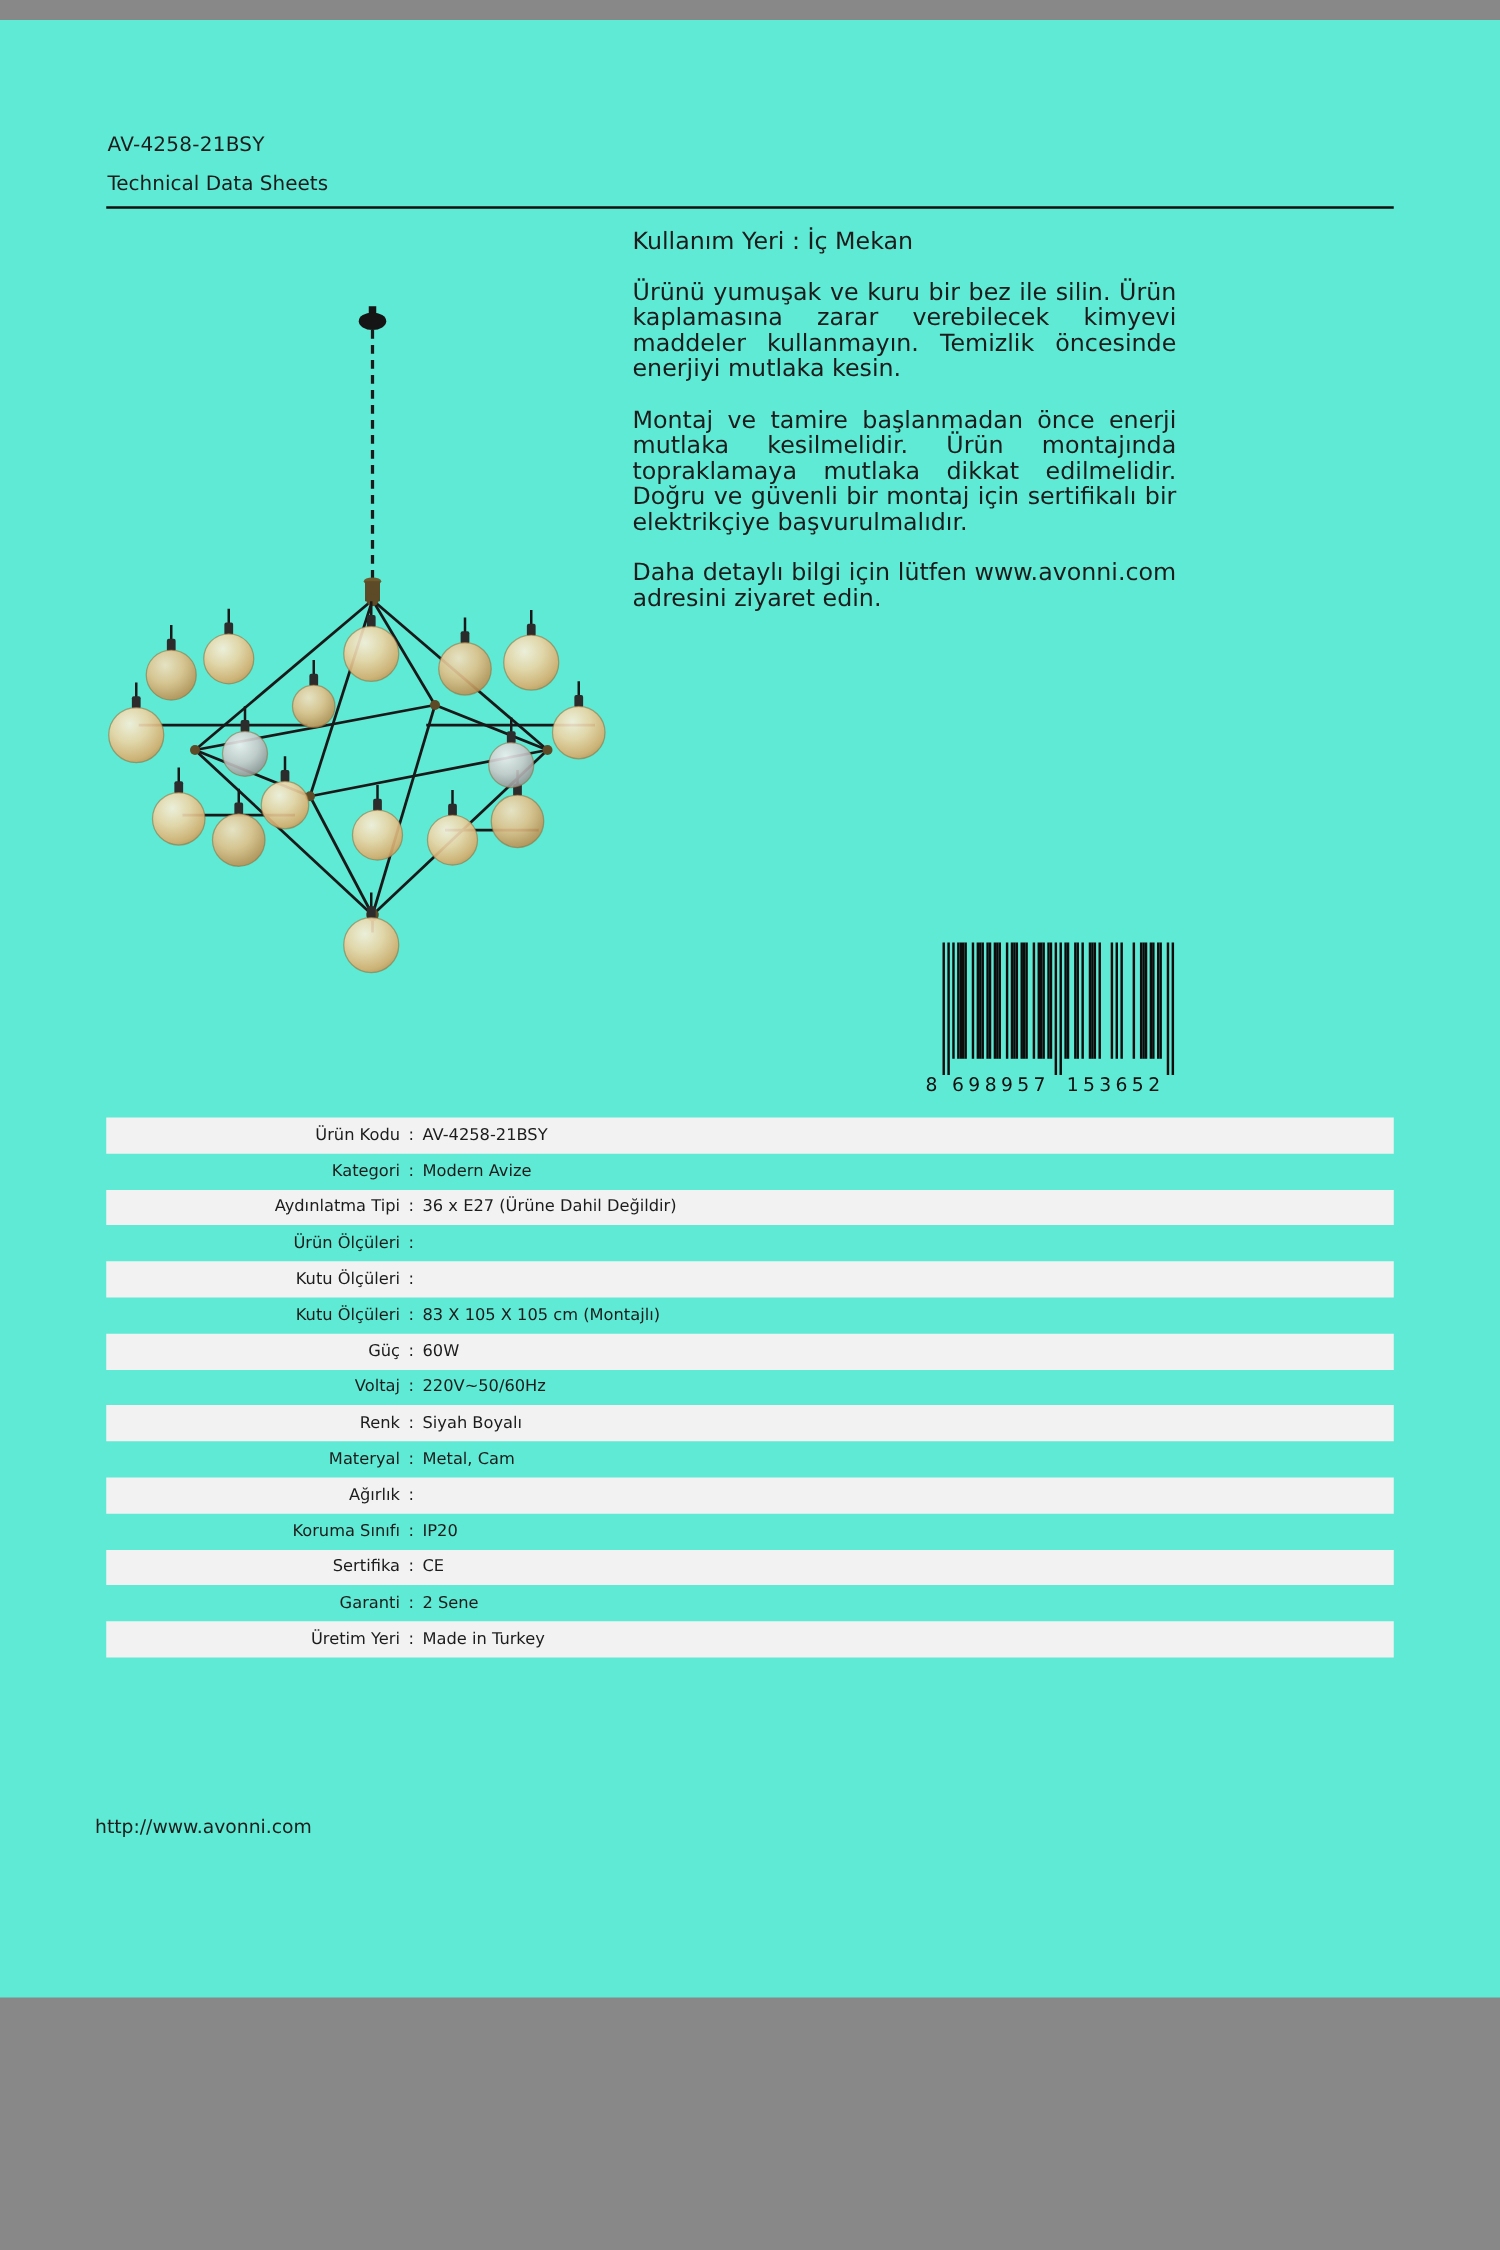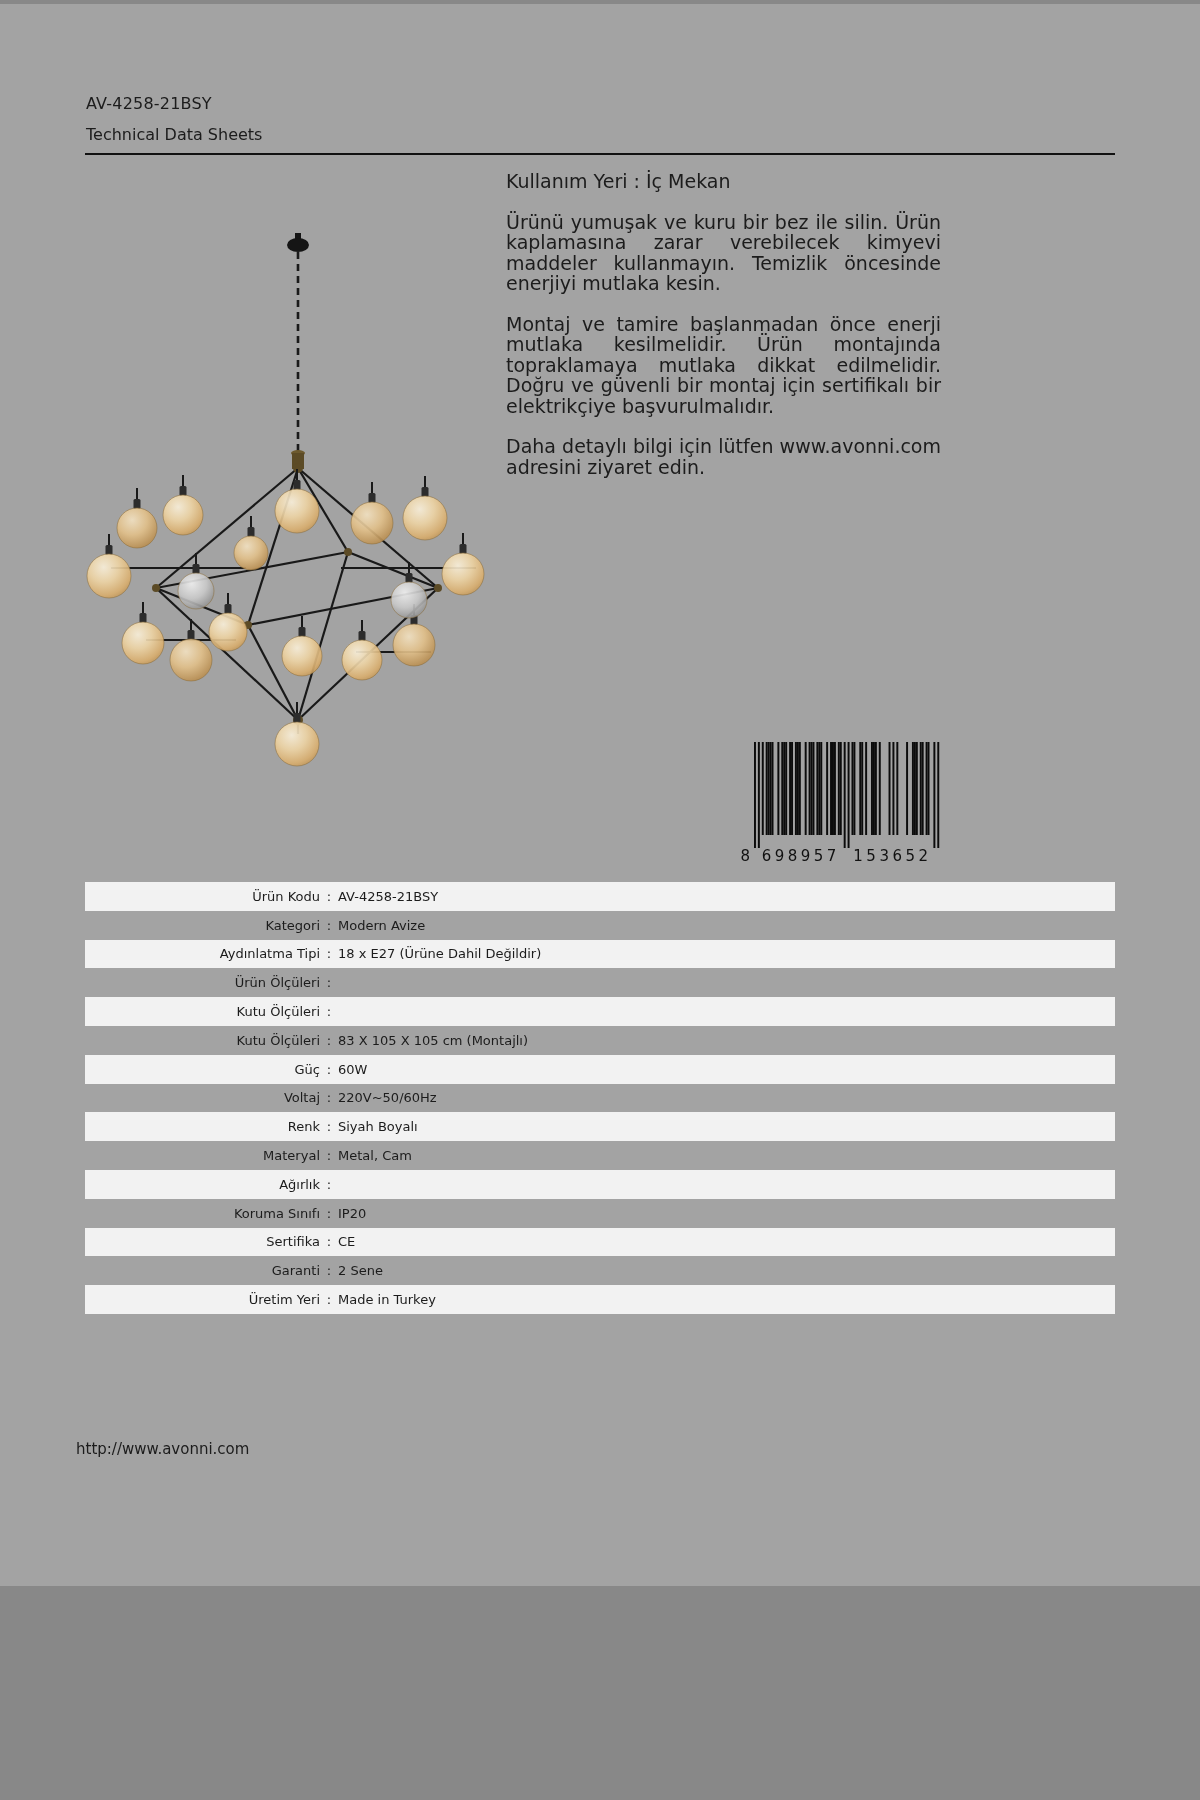--- a/index.html
+++ b/index.html
@@ -1,19 +1,19 @@
 <!DOCTYPE html>
 <html><head>
 <meta charset="utf-8">
 <title>Technical Data Sheet</title>
 <style>
   html,body{margin:0;padding:0;background:#888;}
   .page{
-    position:relative;width:1200px;height:1582px;margin:4px auto;
-    background:#a3a3a3;color:#1c1c1c;
+    position:relative;width:1200px;height:1582px;margin:16px auto;
+    background:#5eead4;color:#1c1c1c;
     font-family:"DejaVu Sans","Liberation Sans",sans-serif;
     overflow:hidden;
   }
   .product-code{position:absolute;left:86px;top:90px;font-size:16px;letter-spacing:.2px;}
   .doc-title{position:absolute;left:86px;top:121px;font-size:16px;}
   .header-rule{position:absolute;left:85px;top:149px;width:1030px;height:2px;background:#111;}
 
   .info{position:absolute;left:506px;top:167px;width:435px;font-size:19px;line-height:20.5px;text-align:justify;}
   .info p{margin:0 0 20px 0;}
   .info p.usage{text-align:left;}
@@ -224,21 +224,21 @@
         <div class="spec-value">AV-4258-21BSY</div>
       </div>
       <div class="spec-row even">
         <div class="spec-label">Kategori</div>
         <div class="spec-colon">:</div>
         <div class="spec-value">Modern Avize</div>
       </div>
       <div class="spec-row odd">
         <div class="spec-label">Aydınlatma Tipi</div>
         <div class="spec-colon">:</div>
-        <div class="spec-value">18 x E27 (Ürüne Dahil Değildir)</div>
+        <div class="spec-value">36 x E27 (Ürüne Dahil Değildir)</div>
       </div>
       <div class="spec-row even">
         <div class="spec-label">Ürün Ölçüleri</div>
         <div class="spec-colon">:</div>
       </div>
       <div class="spec-row odd">
         <div class="spec-label">Kutu Ölçüleri</div>
         <div class="spec-colon">:</div>
         <div class="spec-value"></div>
       </div>

